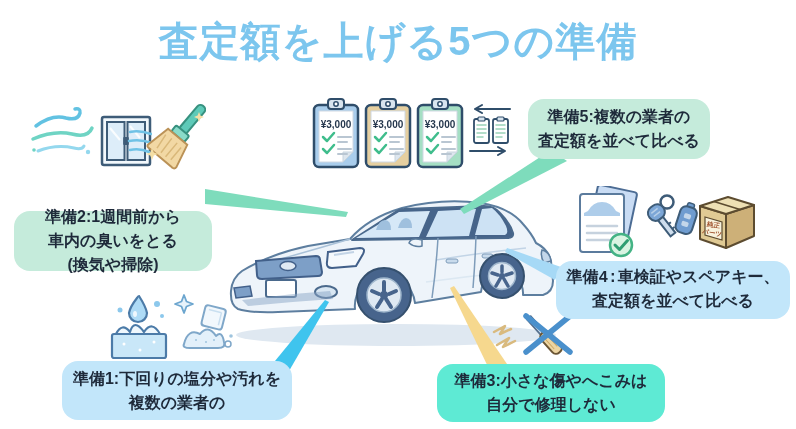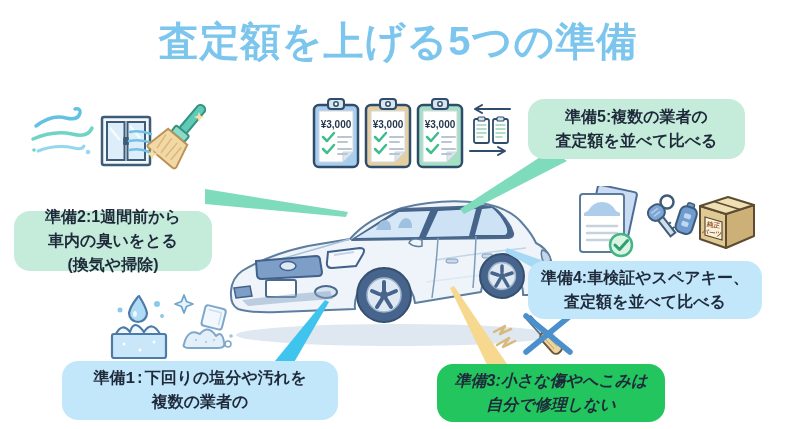--- a/index.html
+++ b/index.html
@@ -13,21 +13,21 @@
   }
 
   .callout {
     position:absolute; z-index:4; border-radius:16px;
     display:flex; flex-direction:column; justify-content:center; align-items:center;
     font-weight:bold; color:#1e2a3a; font-size:16px; line-height:1.5; text-align:center;
   }
   .callout .ln { white-space:nowrap; }
   .c-mint   { background:#c5ebdb; }
   .c-blue   { background:#c2e6fa; }
-  .c-yellow { background:#22c55e;font-style:italic; }
+  .c-yellow { background:#5eead4; }
 
   .abs { position:absolute; }
   .z2 { z-index:2; } .z3 { z-index:3; }
 
   svg text { font-family:"Liberation Sans","DejaVu Sans",sans-serif; }
 </style>
 </head>
 <body>
 
 <div class="canvas">
@@ -237,31 +237,31 @@
     <path d="M36,12 L80,48 M80,12 L36,48" stroke="#4a90cc" stroke-width="5.5" stroke-linecap="round"></path>
     <text x="85" y="14" text-anchor="middle" font-size="11" font-weight="bold" fill="#2b568c">NO</text>
   </svg>
 
   <div class="callout c-mint" style="left:14px; top:175px; width:198px; height:60px;margin-top:36px;">
     <div class="ln">準備2:1週間前から</div>
     <div class="ln">車内の臭いをとる</div>
     <div class="ln">(換気や掃除)</div>
   </div>
 
-  <div class="callout c-mint" style="left:528px; top:99px; width:217px; height:60px;">
+  <div class="callout c-mint" style="left:528px; top:99px; width:182px; height:60px;">
     <div class="ln">準備5:複数の業者の</div>
     <div class="ln">査定額を並べて比べる</div>
   </div>
 
-  <div class="callout c-blue" style="left:528px; top:261px; width:234px; height:58px;">
+  <div class="callout c-blue" style="left:556px; top:261px; width:234px; height:58px;font-family:Liberation Mono, monospace;">
     <div class="ln">準備4:車検証やスペアキー、</div>
     <div class="ln">査定額を並べて比べる</div>
   </div>
 
-  <div class="callout c-blue" style="left:62px; top:361px; width:276px; height:59px;font-family:Liberation Mono, monospace;">
+  <div class="callout c-blue" style="left:62px; top:361px; width:230px; height:59px;">
     <div class="ln">準備1:下回りの塩分や汚れを</div>
     <div class="ln">複数の業者の</div>
   </div>
 
   <div class="callout c-yellow" style="left:437px; top:364px; width:228px; height:58px;">
     <div class="ln">準備3:小さな傷やへこみは</div>
     <div class="ln">自分で修理しない</div>
   </div>
 
 </div>

